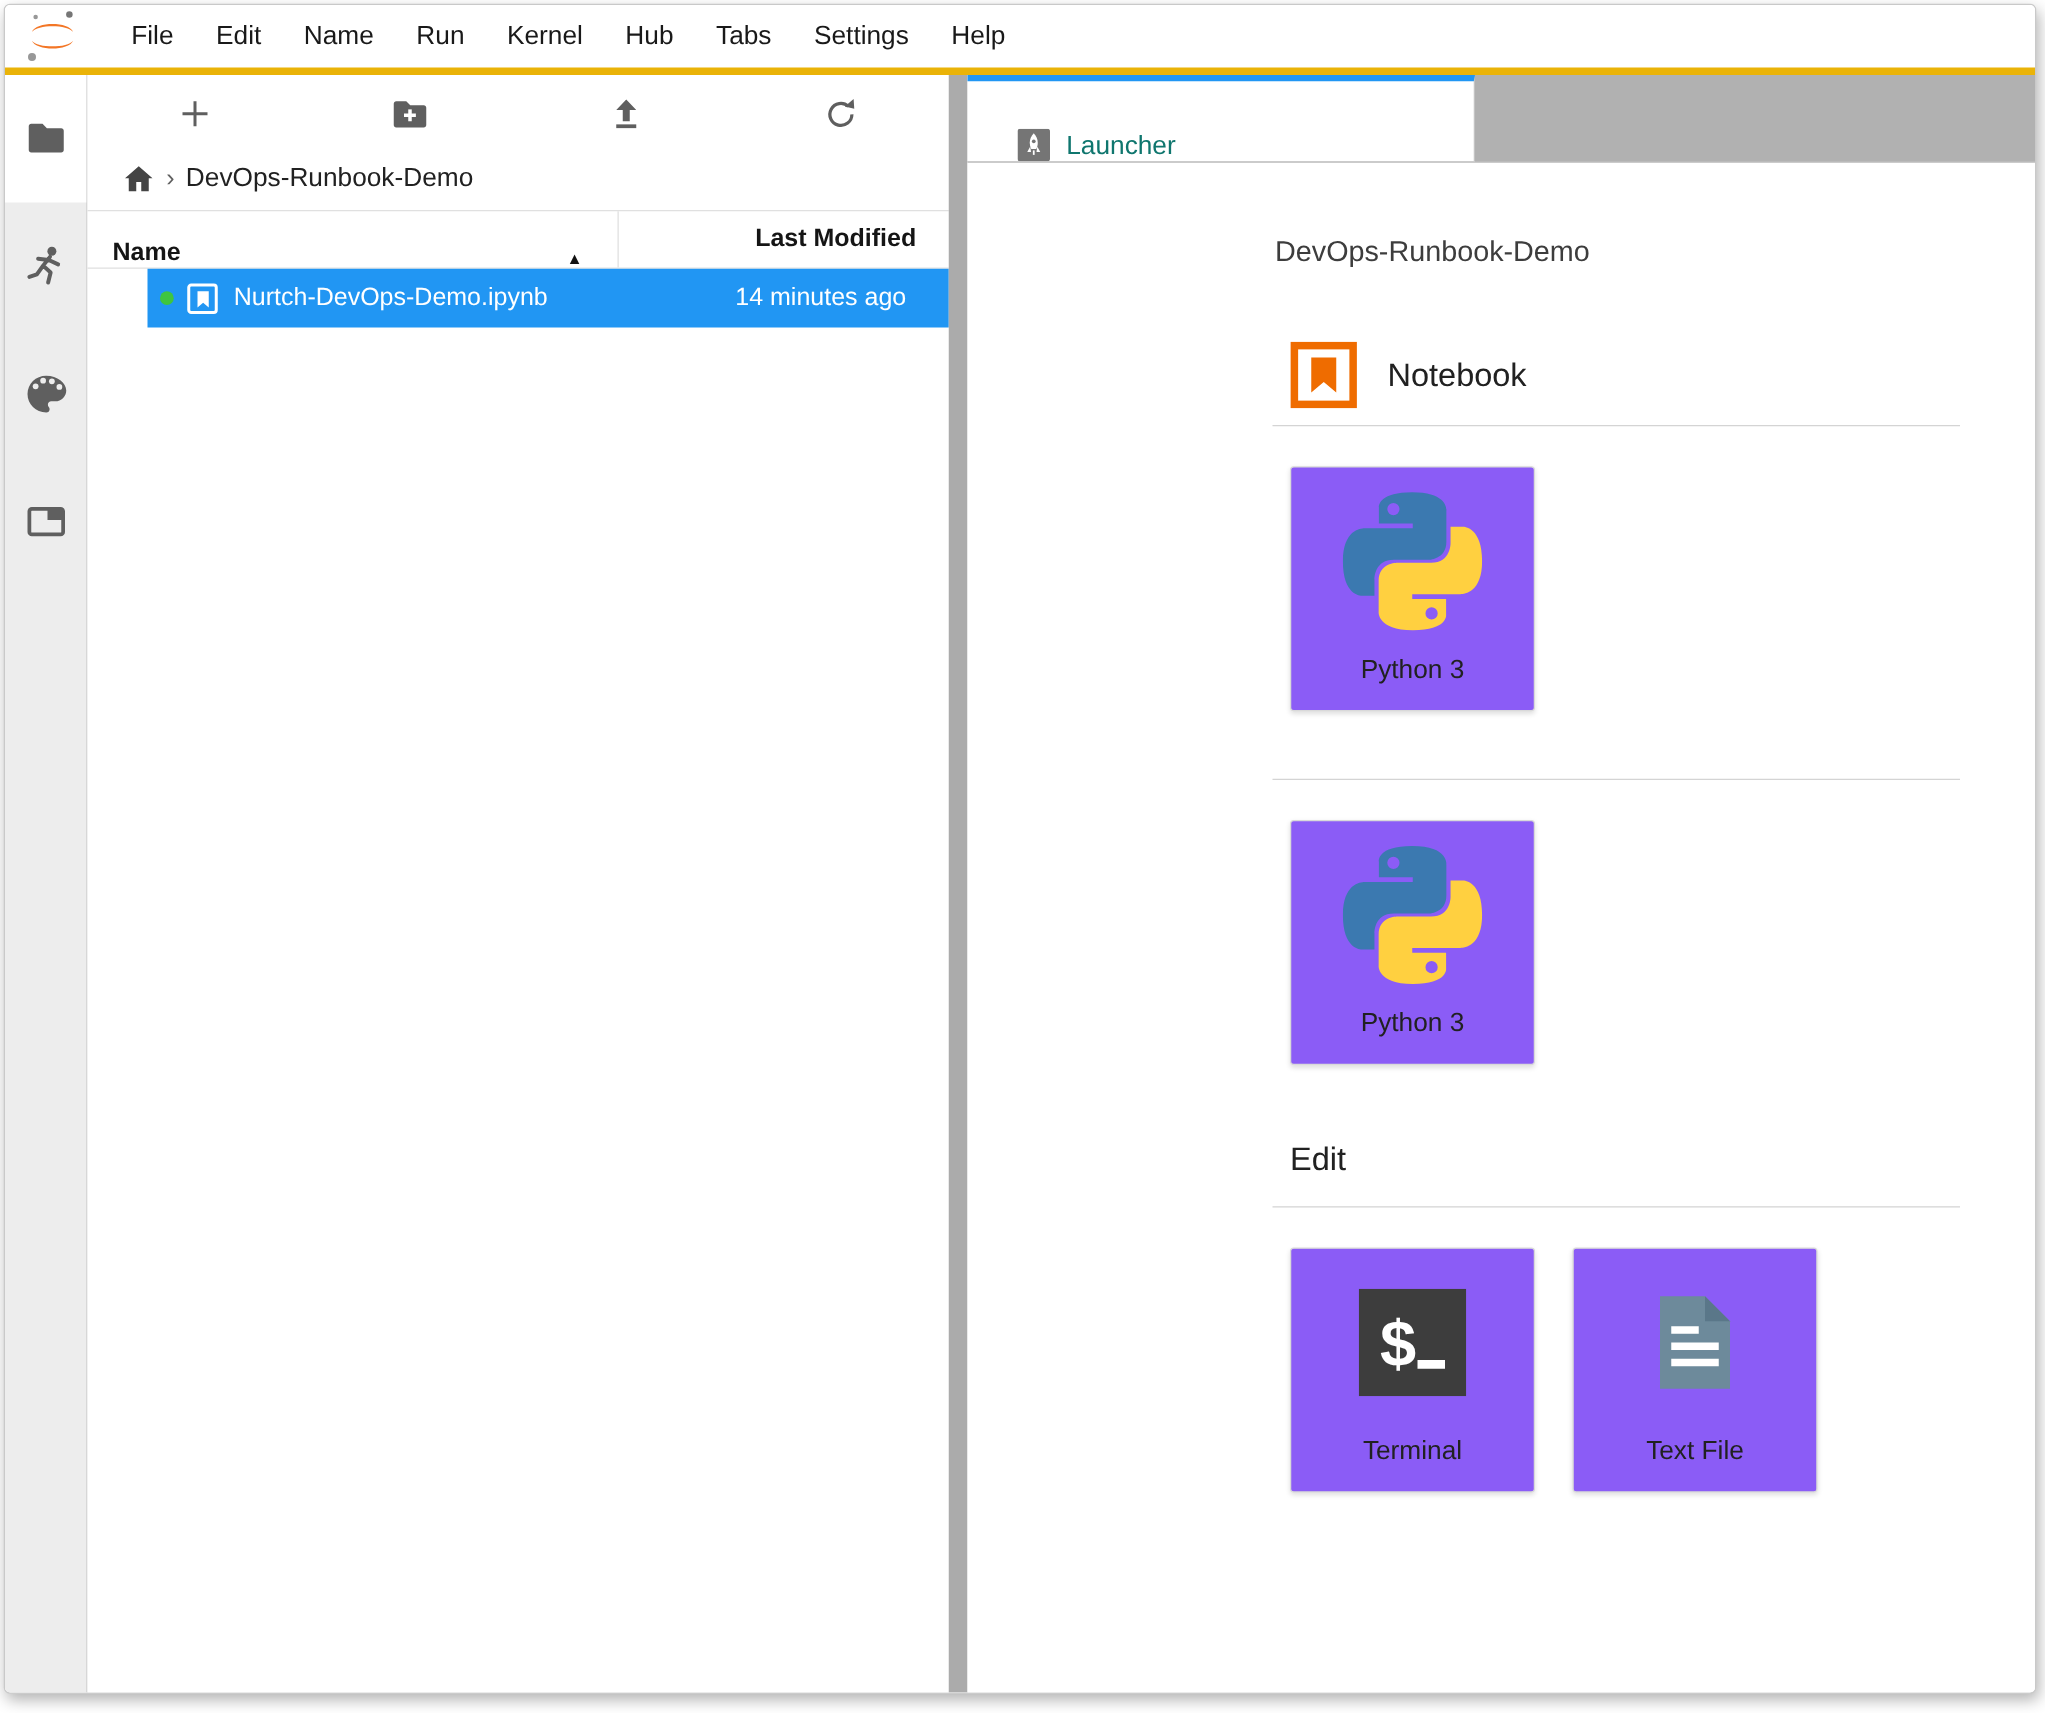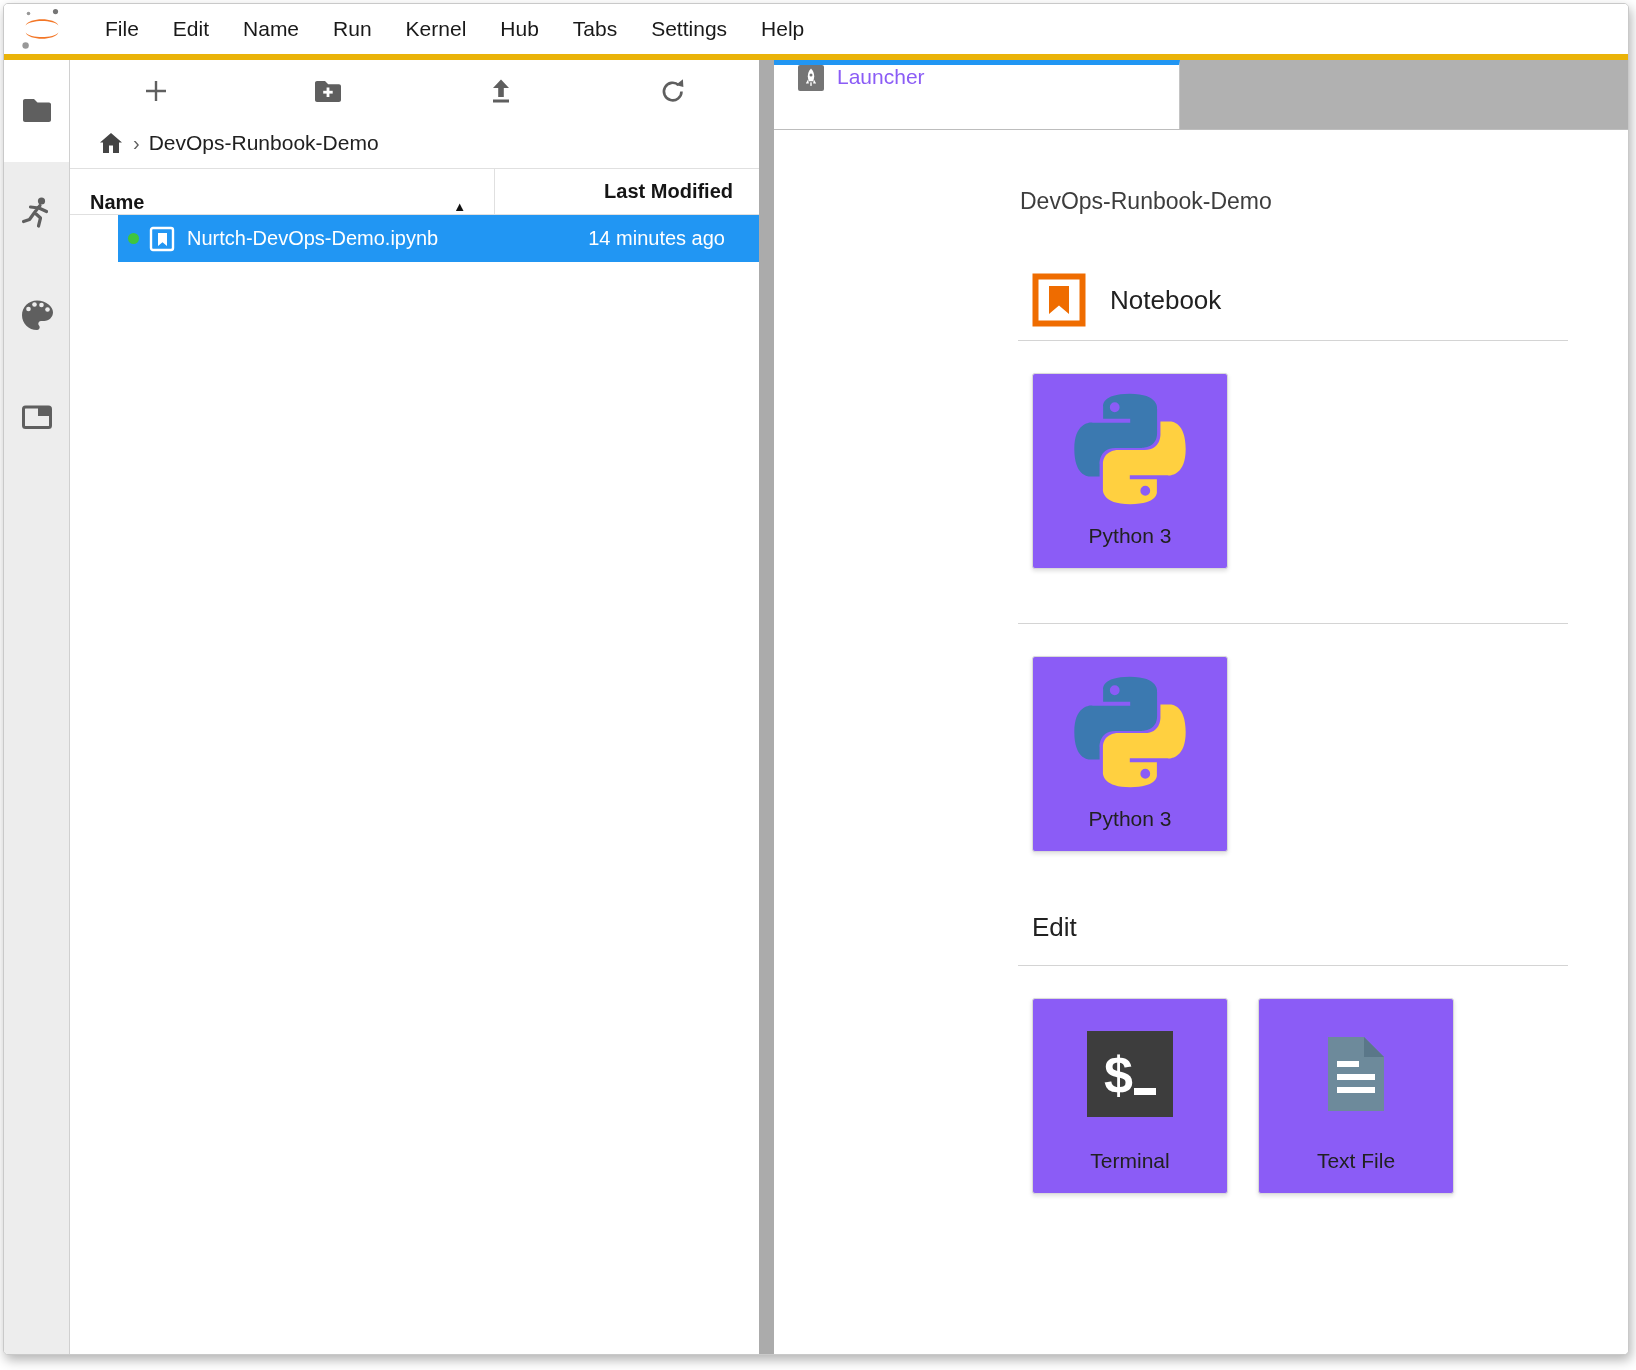--- a/index.html
+++ b/index.html
@@ -48,22 +48,22 @@
   .row-name { flex: 1; white-space: nowrap; overflow: hidden; }
   .row-mod { width: 240px; text-align: right; padding-right: 34px; white-space: nowrap; }
 
   
   .splitter { width: 15px; flex: 0 0 15px; background: #ababab; cursor: col-resize; }
 
   
   .main { flex: 1; display: flex; flex-direction: column; background: #fff; min-width: 0; }
   .tabbar { height: 70px; flex: 0 0 70px; background: #b1b1b1; border-bottom: 1px solid #bdbdbd; display: flex; }
   .tab { width: 406px; background: #ffffff; border-top: 5px solid #2196f3;
-         border-right: 1px solid #c4c4c4; display: flex; align-items: flex-start;
-         padding-left: 24px; gap: 13px; font-size: 21px; color: #8b5cf6; cursor: pointer; }
+         border-right: 1px solid #c4c4c4; display: flex; align-items: flex-end;
+         padding-left: 40px; gap: 13px; font-size: 21px; color: #0f766e; cursor: pointer; }
   .tab svg { flex: 0 0 auto; }
 
   
   .launcher { flex: 1; padding: 58px 60px 0 244px; overflow: hidden; }
   .launcher-title { font-size: 23px; font-weight: normal; color: #3d3d3d; margin-left: 2px; }
   .section { margin-top: 58px; }
   .section + .section { margin-top: 54px; }
   .section.last { margin-top: 60px; }
   .sec-head { display: flex; align-items: center; gap: 24px; margin-left: 14px; margin-bottom: 13px; }
   .sec-label { font-size: 26px; color: #212121; }

